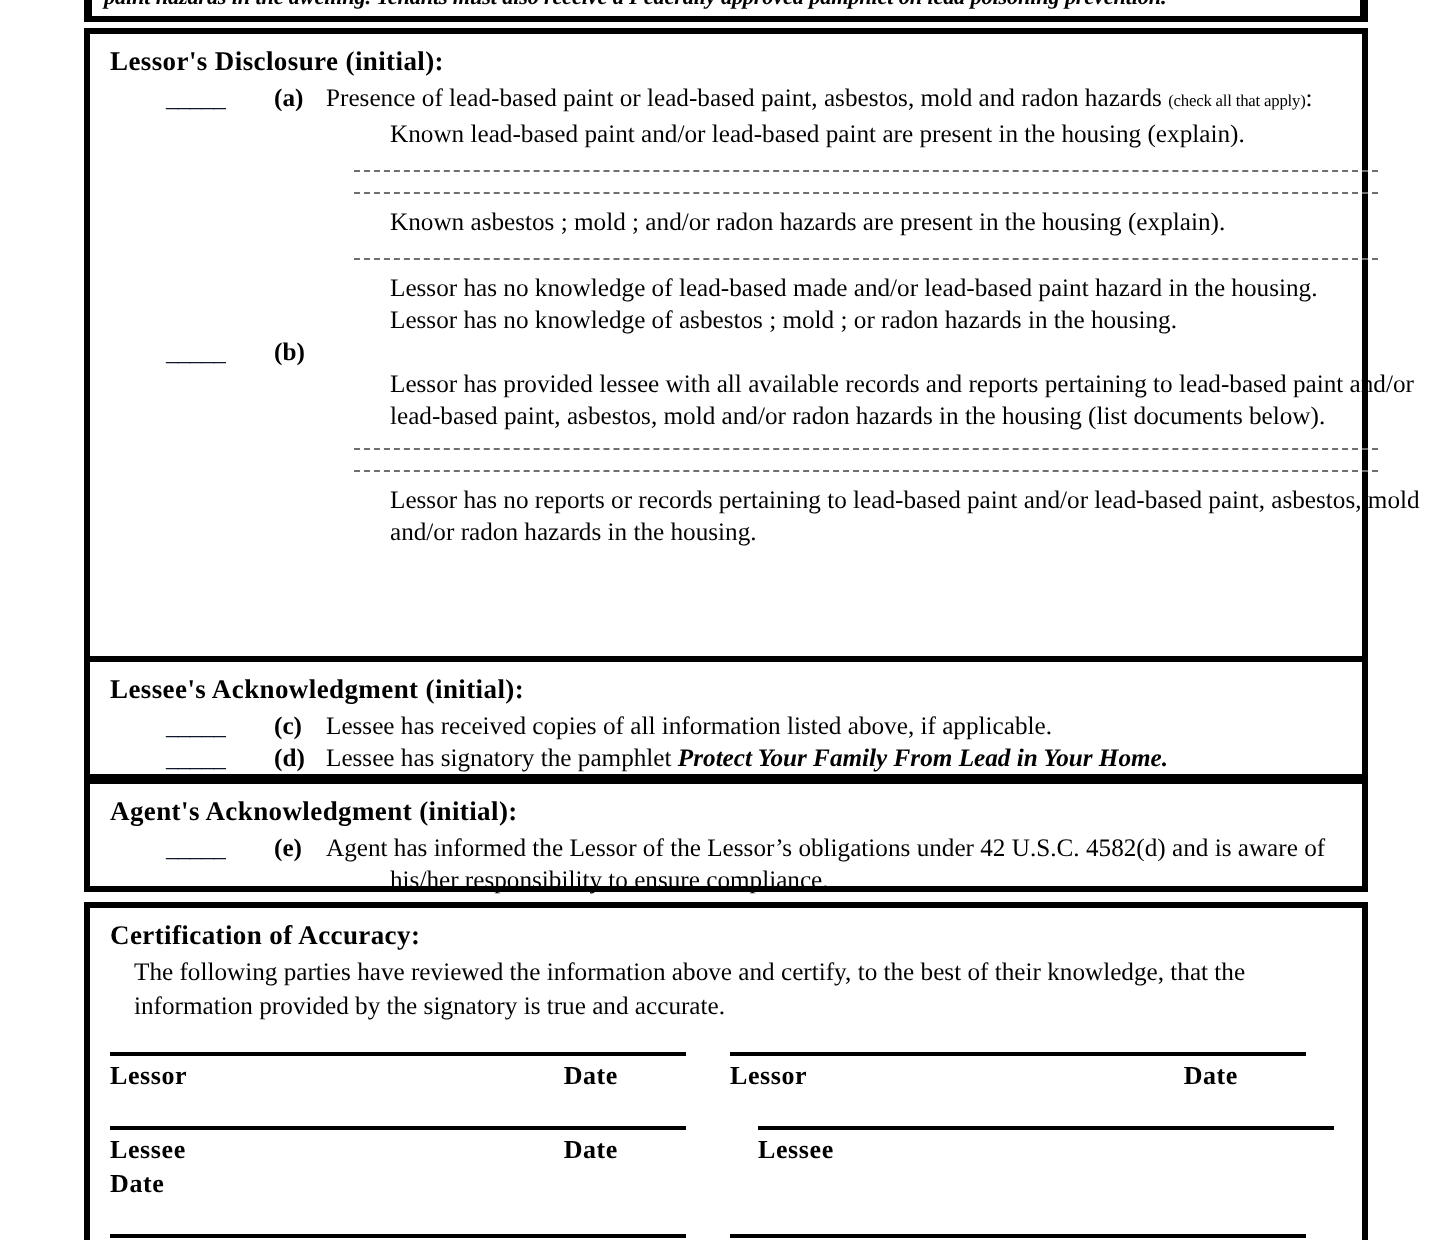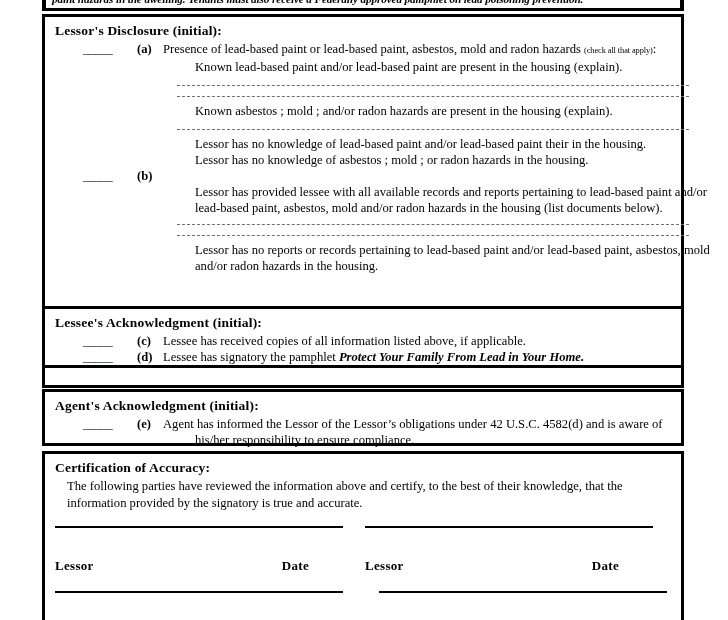--- a/index.html
+++ b/index.html
@@ -123,21 +123,20 @@
     width: 288px;
   }
   .sig-labels {
     display: flex;
     justify-content: space-between;
     font-size: 13px;
     font-weight: bold;
     line-height: 17px;
     padding-top: 1px;
     letter-spacing: 0.3px;
-    margin-top: 28px;
   }
   .sig-labels .d { padding-right: 34px; }
   .sig-extra {
     font-size: 13px;
     font-weight: bold;
     line-height: 17px;
     letter-spacing: 0.3px;
   }
 </style>
 </head>
@@ -166,41 +165,41 @@
     <div class="gap10"></div>
     <div class="dashline"></div>
     <div class="gap6"></div>
 
     <div class="sub">Known asbestos ; mold ; and/or radon  hazards are present in the housing (explain).</div>
 
     <div class="gap10"></div>
     <div class="dashline"></div>
     <div class="gap6"></div>
 
-    <div class="sub">Lessor has no knowledge of lead-based paint and/or lead-based paint their in the housing.</div>
+    <div class="sub">Lessor has no knowledge of lead-based made and/or lead-based paint hazard in the housing.</div>
     <div class="sub">Lessor has no knowledge of asbestos ; mold ; or radon  hazards in the housing.</div>
 
     <div class="item">
       <span class="blank">_____</span>
       <span class="letter">(b)</span>
     </div>
 
     <div class="sub-wrap">Lessor has provided lessee with all available records and reports pertaining to lead-based paint and/or lead-based paint, asbestos, mold and/or radon hazards in the housing (list documents below).</div>
 
     <div class="gap8"></div>
     <div class="dashline"></div>
     <div class="gap10"></div>
     <div class="dashline"></div>
     <div class="gap6"></div>
 
     <div class="sub-wrap">Lessor has no reports or records pertaining to lead-based paint and/or lead-based paint, asbestos, mold and/or radon hazards in the housing.</div>
   </div>
 </div>
 
-<div class="box" style="top:306px; height:62px;">
+<div class="box" style="top:328px; height:62px;">
   <div class="box-inner">
     <div class="sec-title">Lessee's Acknowledgment (initial):</div>
 
     <div class="item">
       <span class="blank">_____</span>
       <span class="letter">(c)</span>
       <span class="itxt">Lessee has received copies of all information listed above, if applicable.</span>
     </div>
 
     <div class="item">

